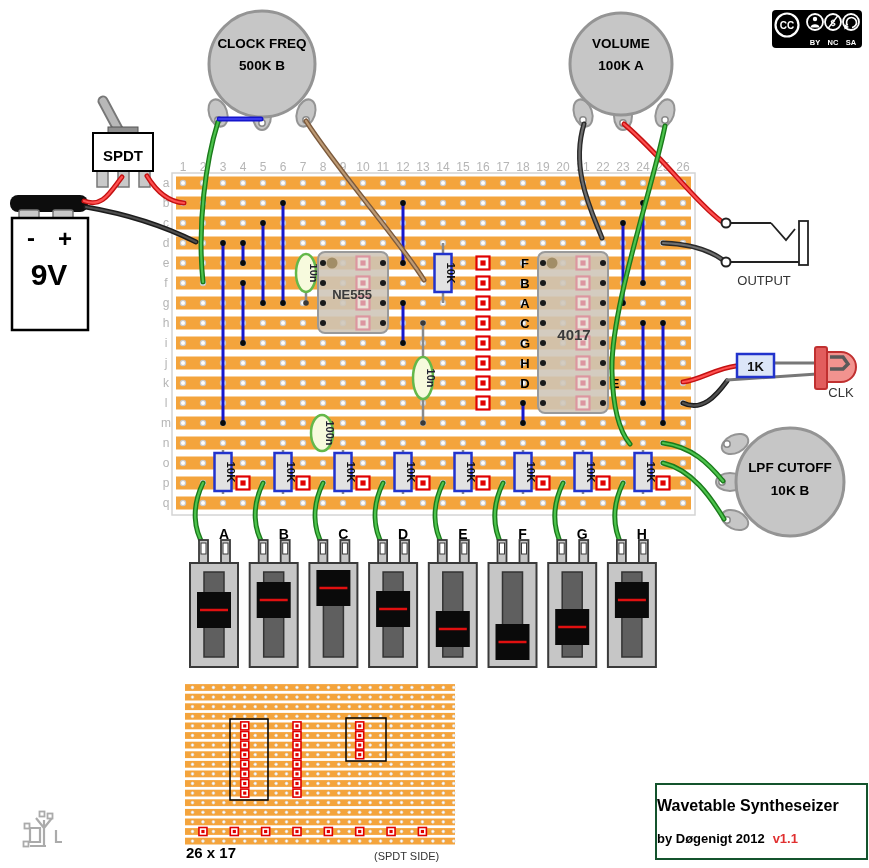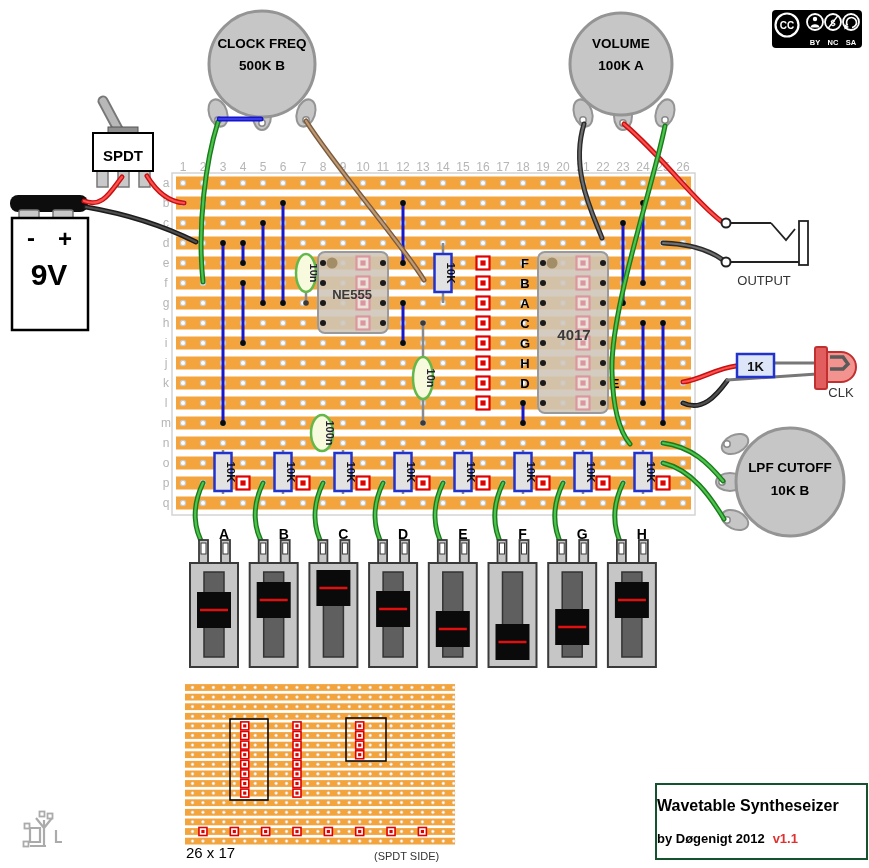--- a/index.html
+++ b/index.html
@@ -5,21 +5,21 @@
   html,body{margin:0;padding:0;background:#fff;}
   #stage{position:relative;width:869px;height:868px;background:#fff;overflow:hidden;
          font-family:"Liberation Sans",sans-serif;}
   #scene{position:absolute;left:0;top:0;}
   .overlay{position:absolute;}
   #title-box{left:655px;top:783px;width:209px;height:73px;border:2px solid #14532d;background:#fff;
              display:flex;flex-direction:column;justify-content:center;}
   #title-box .t1{font-size:16px;font-weight:bold;color:#000;}
   #title-box .t2{font-size:13px;font-weight:bold;color:#000;margin-top:16px;}
   #title-box .ver{color:#e03030;margin-left:8px;}
-  #size-caption{left:186px;top:844px;font-size:15px;font-weight:normal;color:#000;}
+  #size-caption{left:186px;top:844px;font-size:15px;font-weight:bold;color:#000;}
   #side-caption{left:374px;top:850px;font-size:11px;color:#333;}
 </style>
 </head>
 <body>
 
 <div id="stage">
   <svg id="scene" width="869" height="868" viewBox="0 0 869 868">
       <g>
         <rect x="172" y="173" width="523" height="342" fill="#fff" stroke="#d4d4d4" stroke-width="1.5"></rect>
         <rect x="176" y="176.5" width="515" height="13" fill="#f4a43c"></rect>

